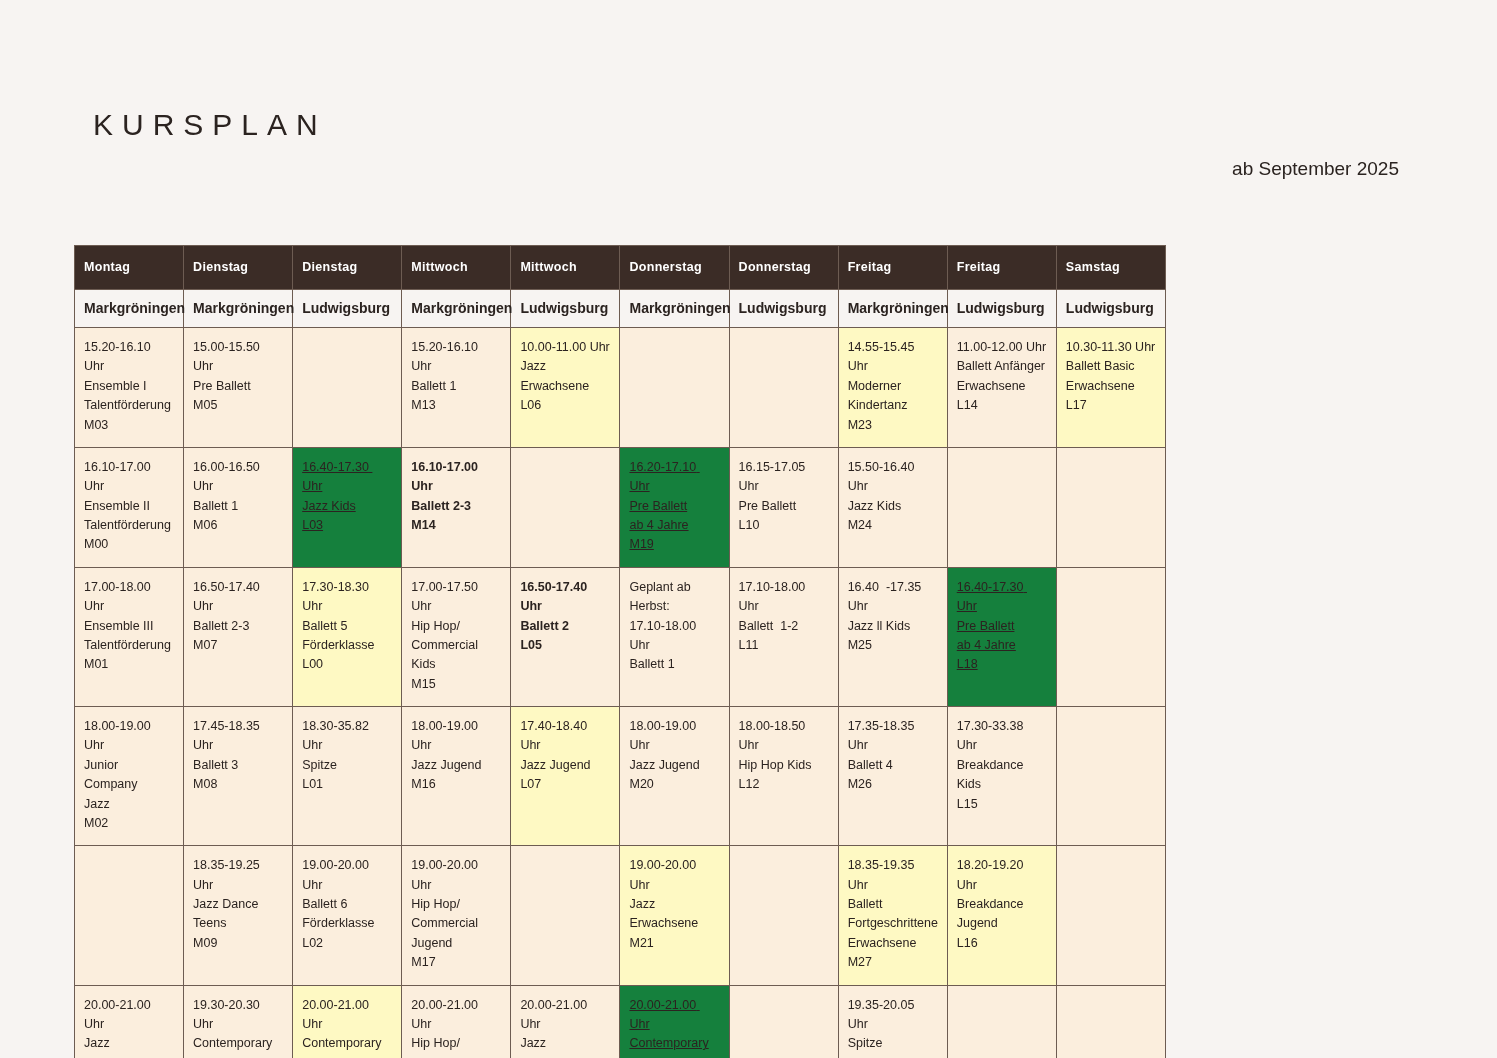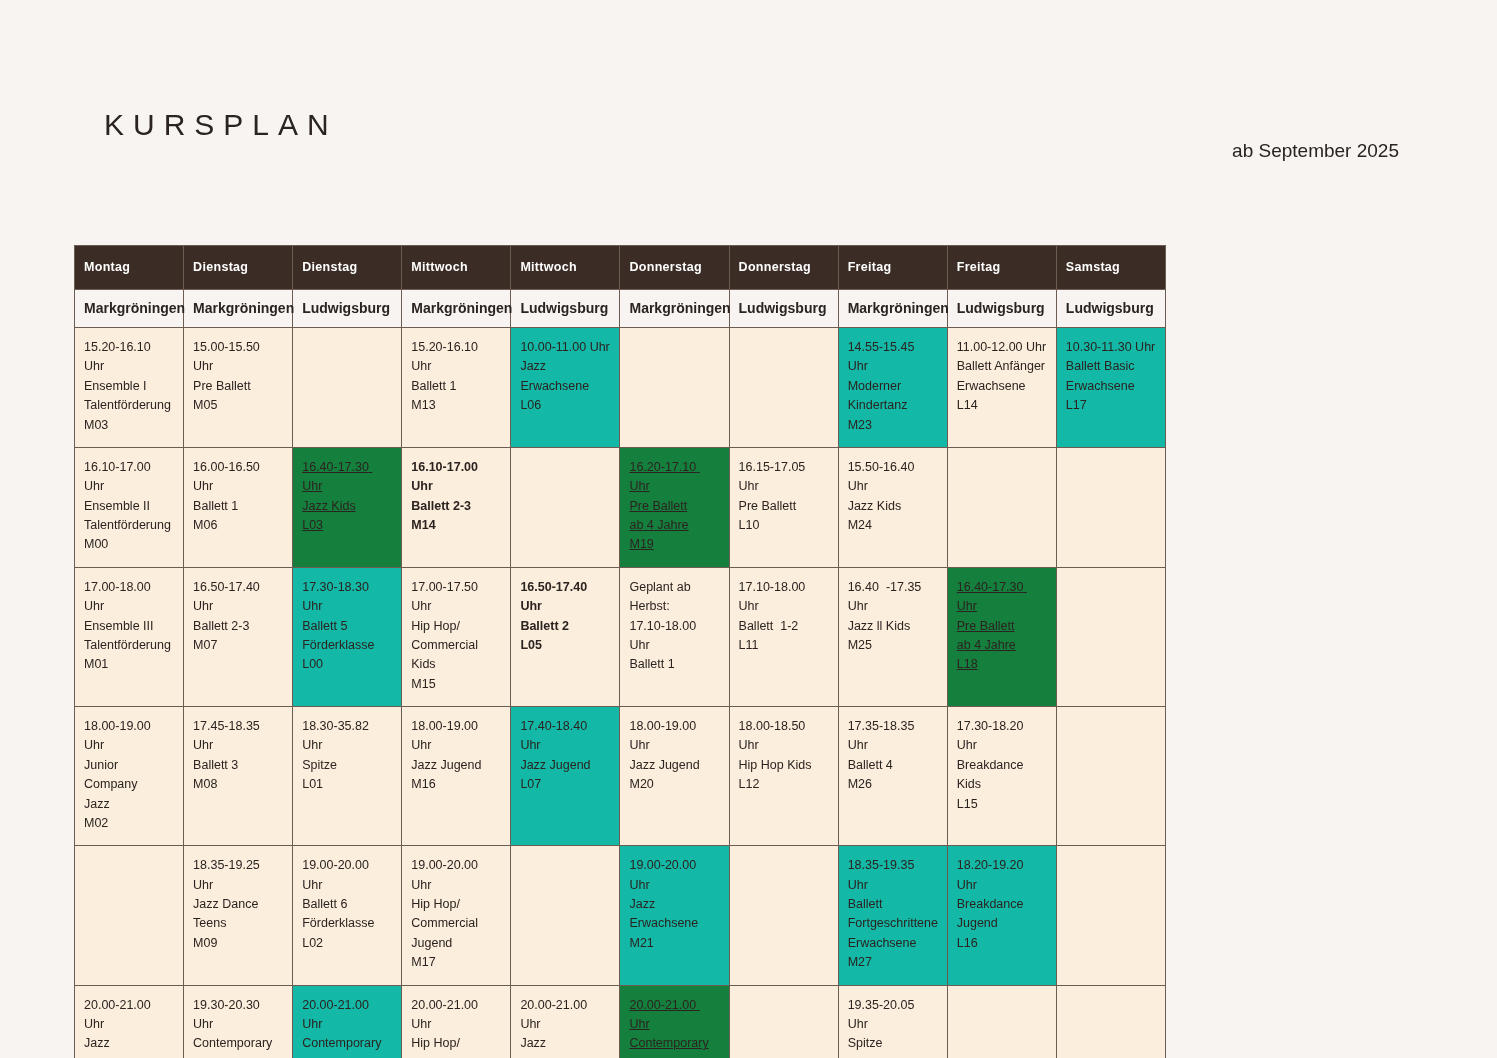--- a/index.html
+++ b/index.html
@@ -15,31 +15,31 @@
     overflow: hidden;
   }
   .page {
     position: relative;
     width: 1497px;
     height: 1058px;
     box-sizing: border-box;
   }
   .title {
     position: absolute;
-    left: 104px;
+    left: 93px;
     top: 108px;
     font-size: 30px;
     letter-spacing: 9px;
     font-weight: 400;
     color: #2b2320;
   }
   .subtitle {
     position: absolute;
     right: 98px;
-    top: 140px;
+    top: 158px;
     font-size: 19px;
     color: #2b2320;
   }
   .grid-wrap {
     position: absolute;
     left: 74px;
     top: 245px;
     width: 1348px;
   }
   table.plan {
@@ -76,21 +76,21 @@
     text-align: left;
     height: 38px;
     vertical-align: middle;
     padding-top: 4px;
     padding-bottom: 4px;
   }
   td.cell {
     height: 104px;
   }
   td.cream { background: #fbeedd; margin-top: 44px; }
-  td.taupe { background: #14b8a6; }
+  td.taupe { background: #fef9c3; }
   td.pink  { background: #15803d; text-decoration: underline; }
   .ln { display: block; white-space: pre-wrap; }
   .bold { font-weight: bold; }
   .row-tall td.cell { height: 128px; }
 </style>
 </head>
 <body>
 
 <div class="page">
 
@@ -316,21 +316,21 @@
               <span class="ln">18.00-18.50 Uhr
 Hip Hop Kids
 L12</span>
             </td>
             <td class="cell cream">
               <span class="ln">17.35-18.35 Uhr
 Ballett 4
 M26</span>
             </td>
             <td class="cell cream">
-              <span class="ln">17.30-18.20 Uhr
+              <span class="ln">17.30-33.38 Uhr
 Breakdance Kids
 L15</span>
             </td>
             <td class="cell cream">
               <span class="ln"></span>
             </td>
           </tr>
           <tr class="row-tall">
             <td class="cell cream">
               <span class="ln"></span>

